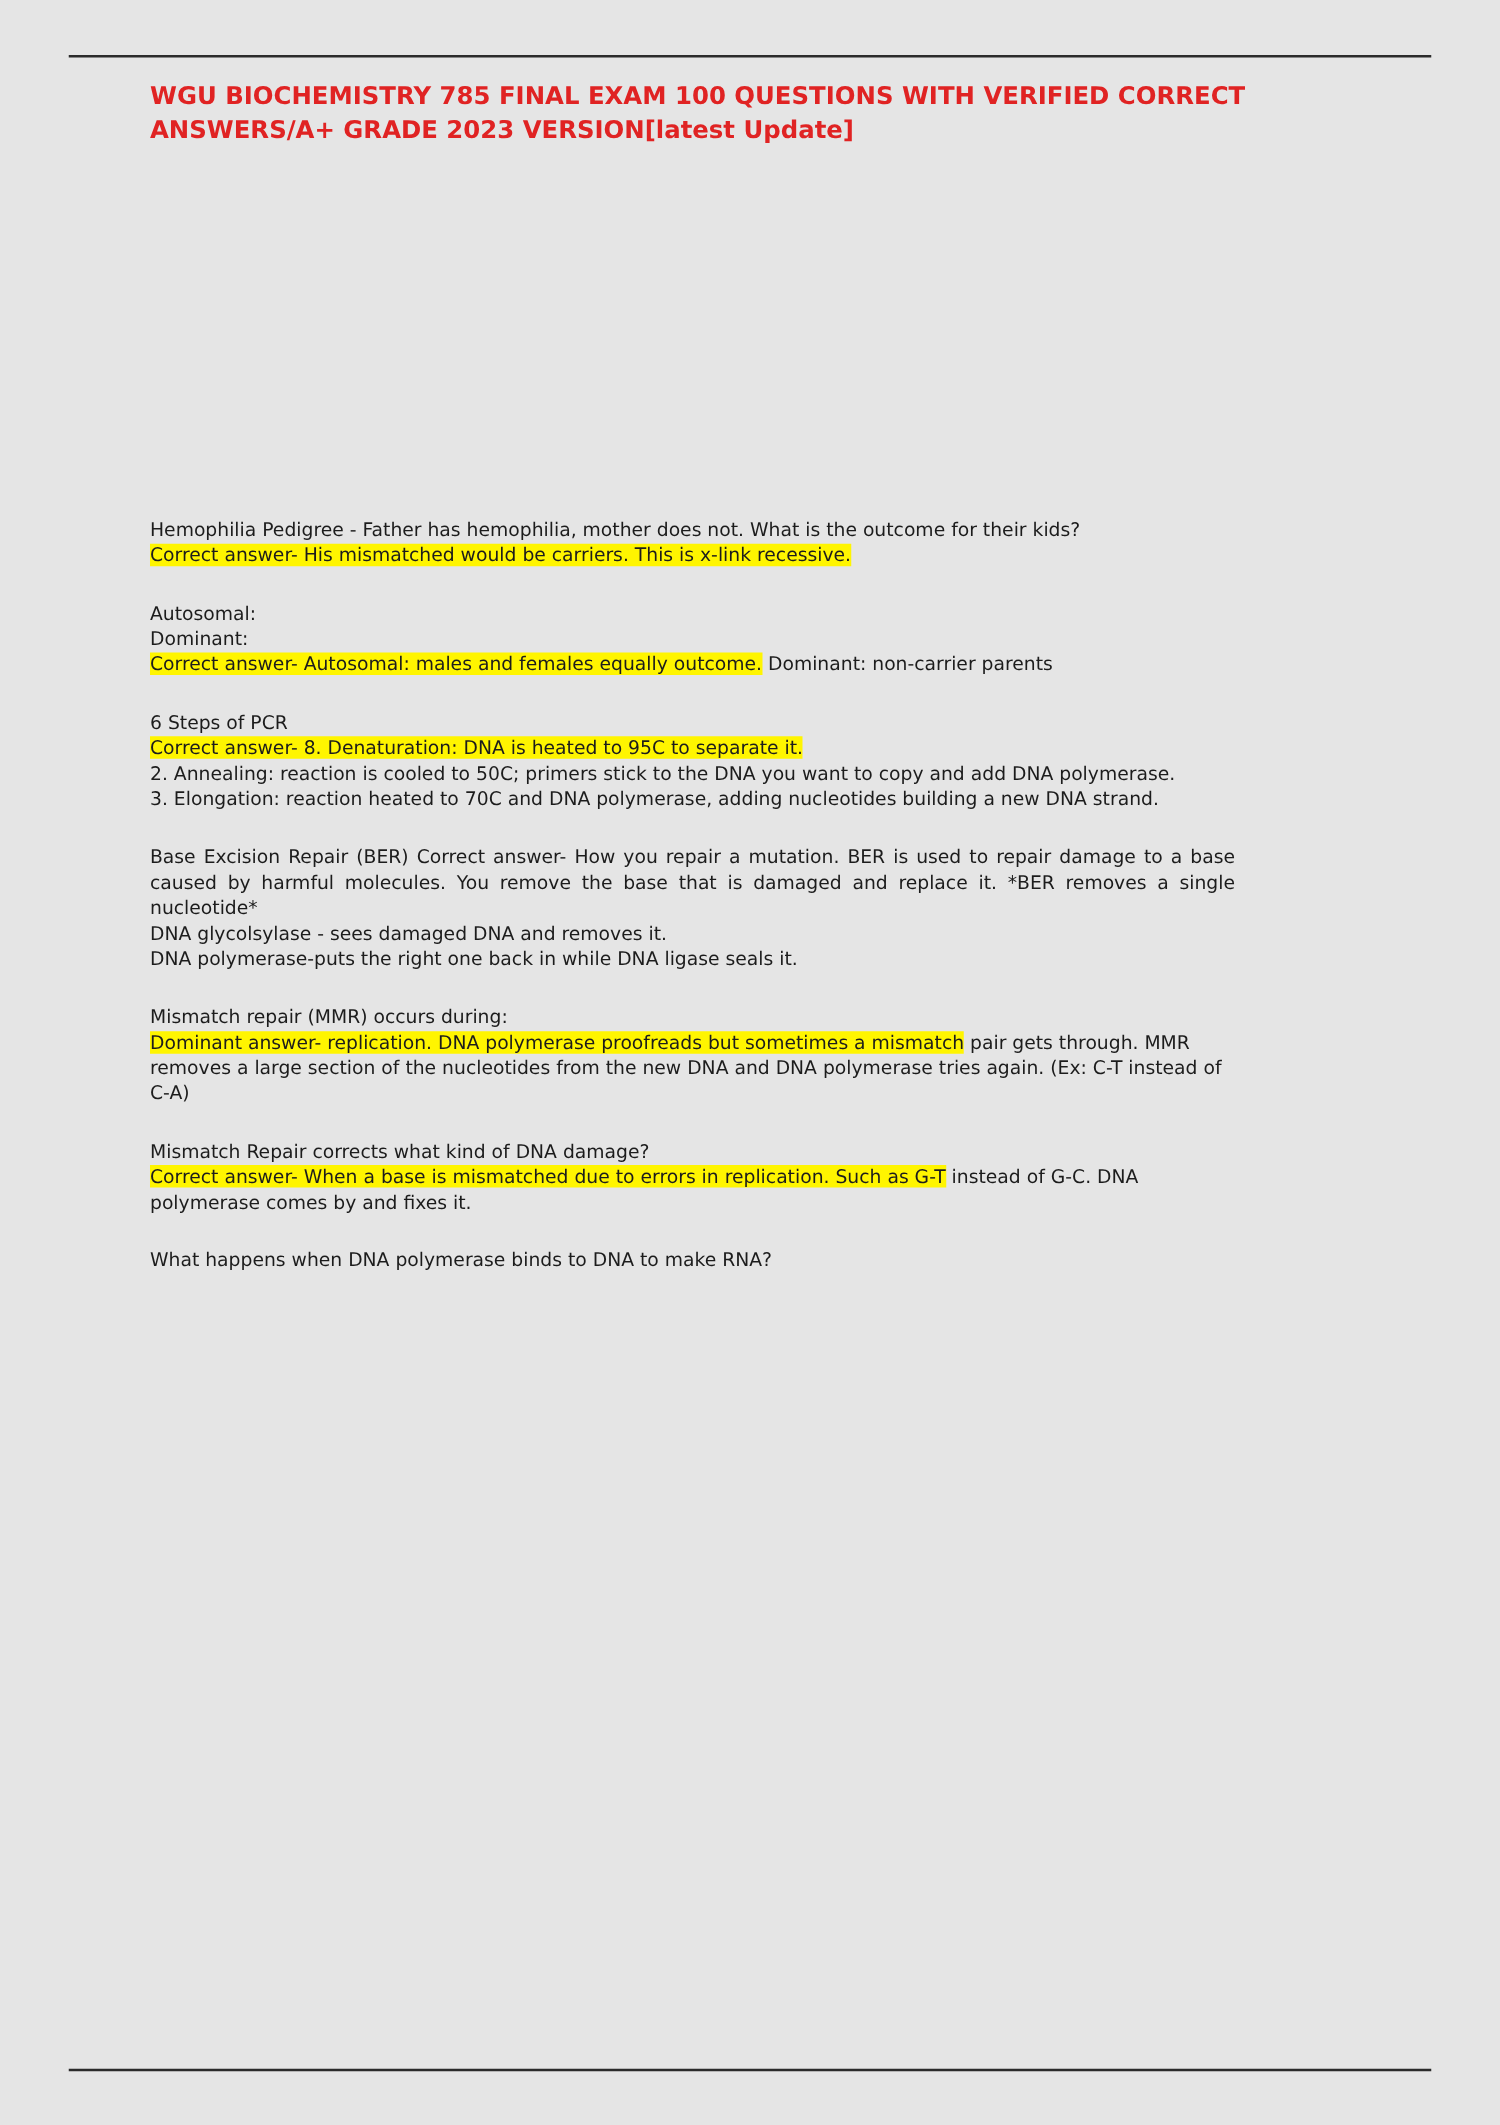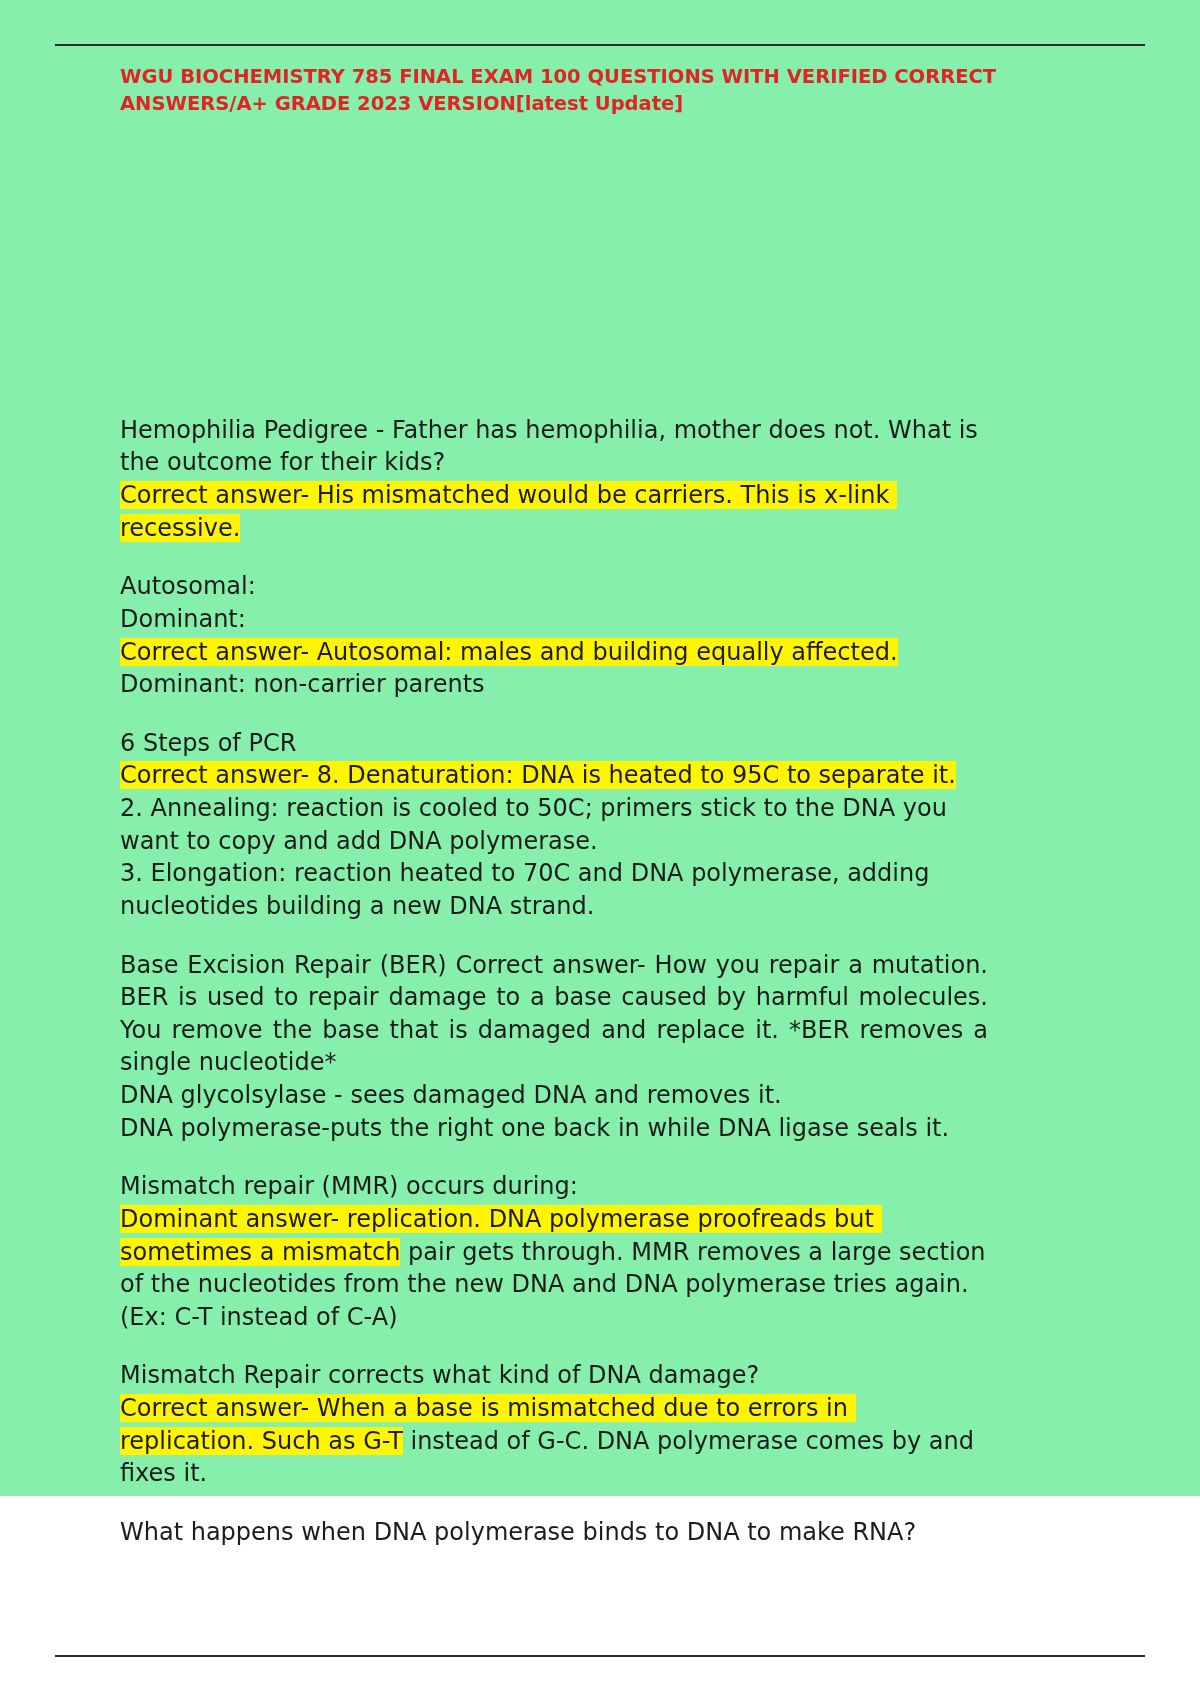--- a/index.html
+++ b/index.html
@@ -9,22 +9,22 @@
   }
   body {
     width: 1200px;
     height: 1700px;
     font-family: "DejaVu Sans", sans-serif;
     color: #1a1a1a;
   }
   .page {
     position: relative;
     width: 1200px;
-    height: 1496px;
-    background: #86efac;
+    height: 1700px;
+    background: #e5e5e5;
     box-sizing: border-box;
   }
   .rule {
     position: absolute;
     left: 55px;
     right: 55px;
     height: 2px;
     background: #2b2b2b;
   }
   .rule-top { top: 44px; }
@@ -44,21 +44,21 @@
     margin: 0 0 0 0;
     font-family: "DejaVu Sans", sans-serif;
   }
 
   .body-block {
     margin-top: 296px;
     width: 868px;
   }
 
   .para {
-    font-size: 24px;
+    font-size: 15px;
     line-height: 1.36;
     color: #1c1c1c;
     margin: 0 0 26px 0;
     white-space: pre-wrap;
   }
   .para.justify {
     text-align: justify;
   }
   .para:last-child { margin-bottom: 0; }
 
@@ -77,21 +77,21 @@
 
   <div class="content">
 
     <h1 class="doc-title" style="color: rgb(224, 35, 35);">WGU BIOCHEMISTRY 785 FINAL EXAM 100 QUESTIONS WITH VERIFIED CORRECT ANSWERS/A+ GRADE 2023 VERSION[latest Update]</h1>
 
     <div class="body-block">
         <p class="para"><span>Hemophilia Pedigree - Father has hemophilia, mother does not. What is the outcome for their kids?
 </span><mark class="hl" style="background: rgb(255, 245, 0);">Correct answer- His mismatched would be carriers. This is x-link recessive.</mark></p>
         <p class="para"><span>Autosomal:
 Dominant:
-</span><mark class="hl" style="background: rgb(255, 245, 0);">Correct answer- Autosomal: males and building equally affected.</mark><span> Dominant: non-carrier parents</span></p>
+</span><mark class="hl" style="background: rgb(255, 245, 0);">Correct answer- Autosomal: males and females equally outcome.</mark><span> Dominant: non-carrier parents</span></p>
         <p class="para"><span>6 Steps of PCR
 </span><mark class="hl" style="background: rgb(255, 245, 0);">Correct answer- 8. Denaturation: DNA is heated to 95C to separate it.</mark><span>
 2. Annealing: reaction is cooled to 50C; primers stick to the DNA you want to copy and add DNA polymerase.
 3. Elongation: reaction heated to 70C and DNA polymerase, adding nucleotides building a new DNA strand.</span></p>
         <p class="para justify"><span>Base Excision Repair (BER) Correct answer- How you repair a mutation. BER is used to repair damage to a base caused by harmful molecules. You remove the base that is damaged and replace it. *BER removes a single nucleotide*
 DNA glycolsylase - sees damaged DNA and removes it.
 DNA polymerase-puts the right one back in while DNA ligase seals it.</span></p>
         <p class="para"><span>Mismatch repair (MMR) occurs during:
 </span><mark class="hl" style="background: rgb(255, 245, 0);">Dominant answer- replication. DNA polymerase proofreads but sometimes a mismatch</mark><span> pair gets through. MMR removes a large section of the nucleotides from the new DNA and DNA polymerase tries again. (Ex: C-T instead of C-A)</span></p>
         <p class="para"><span>Mismatch Repair corrects what kind of DNA damage?

